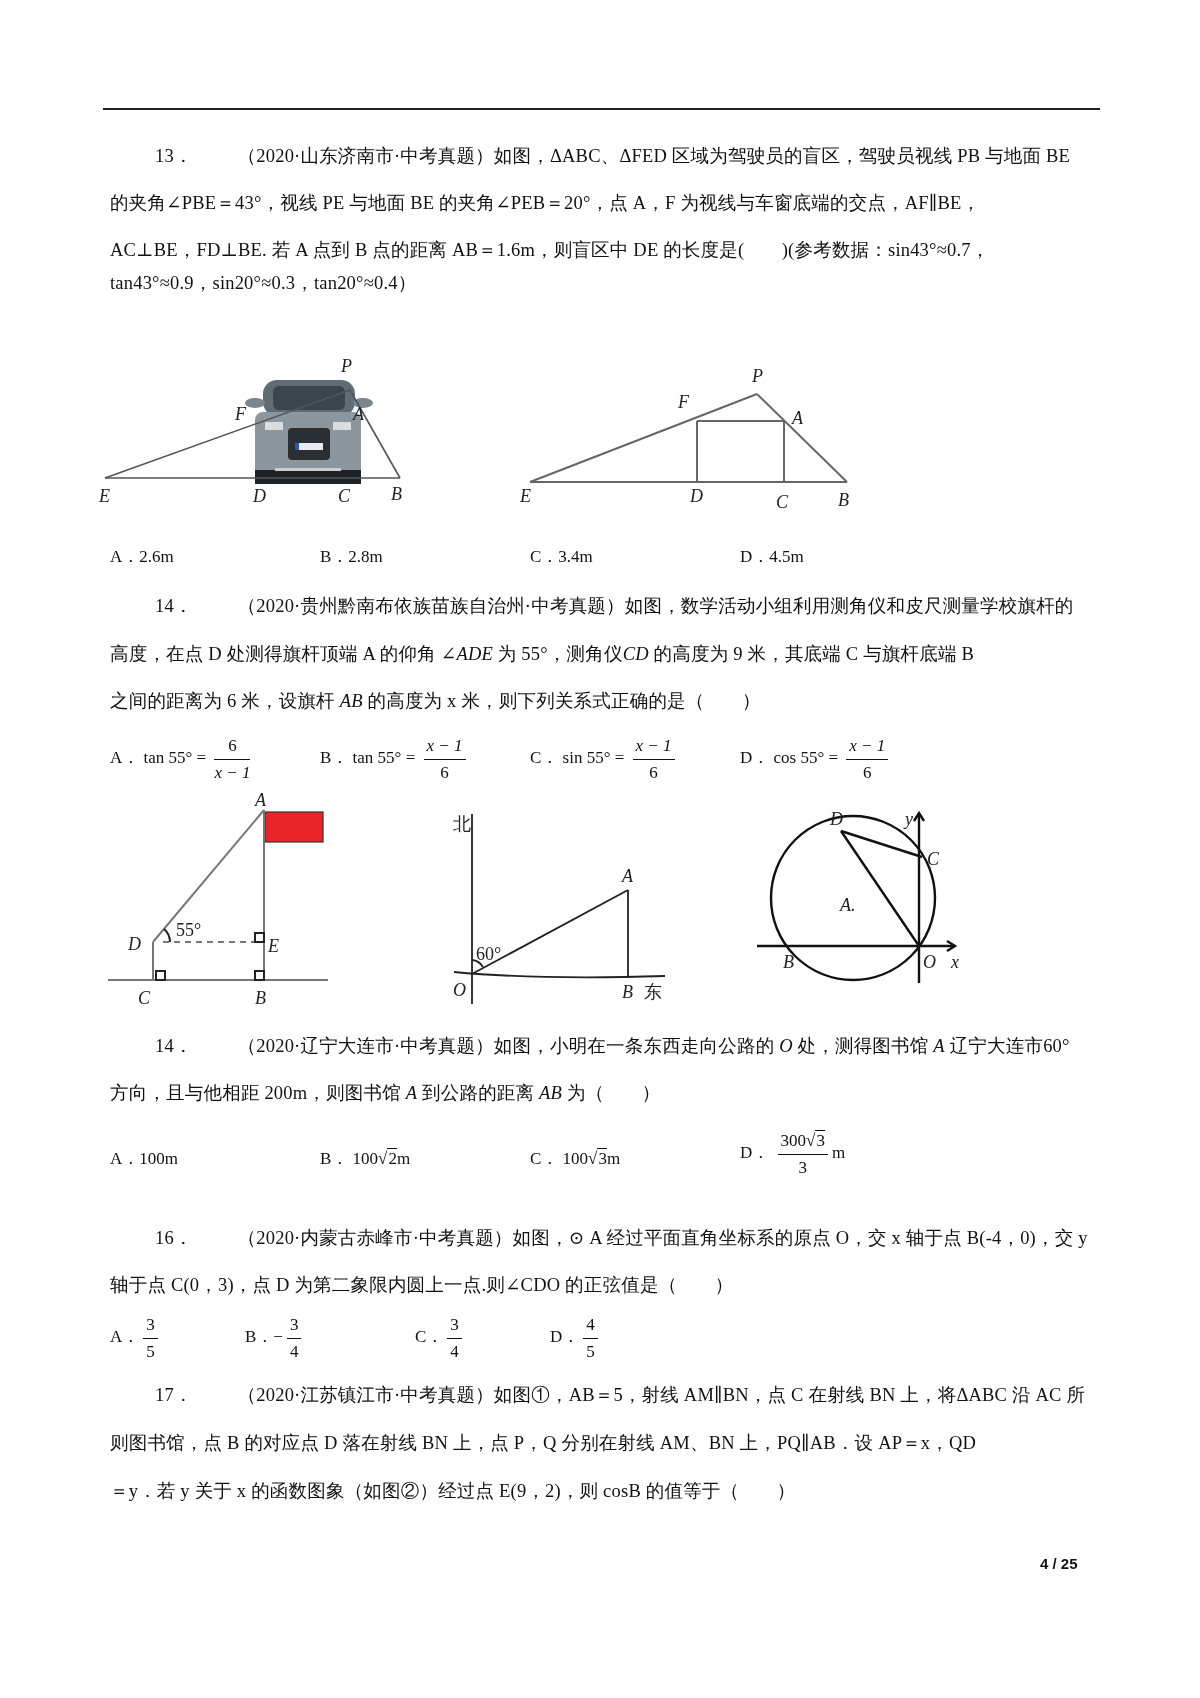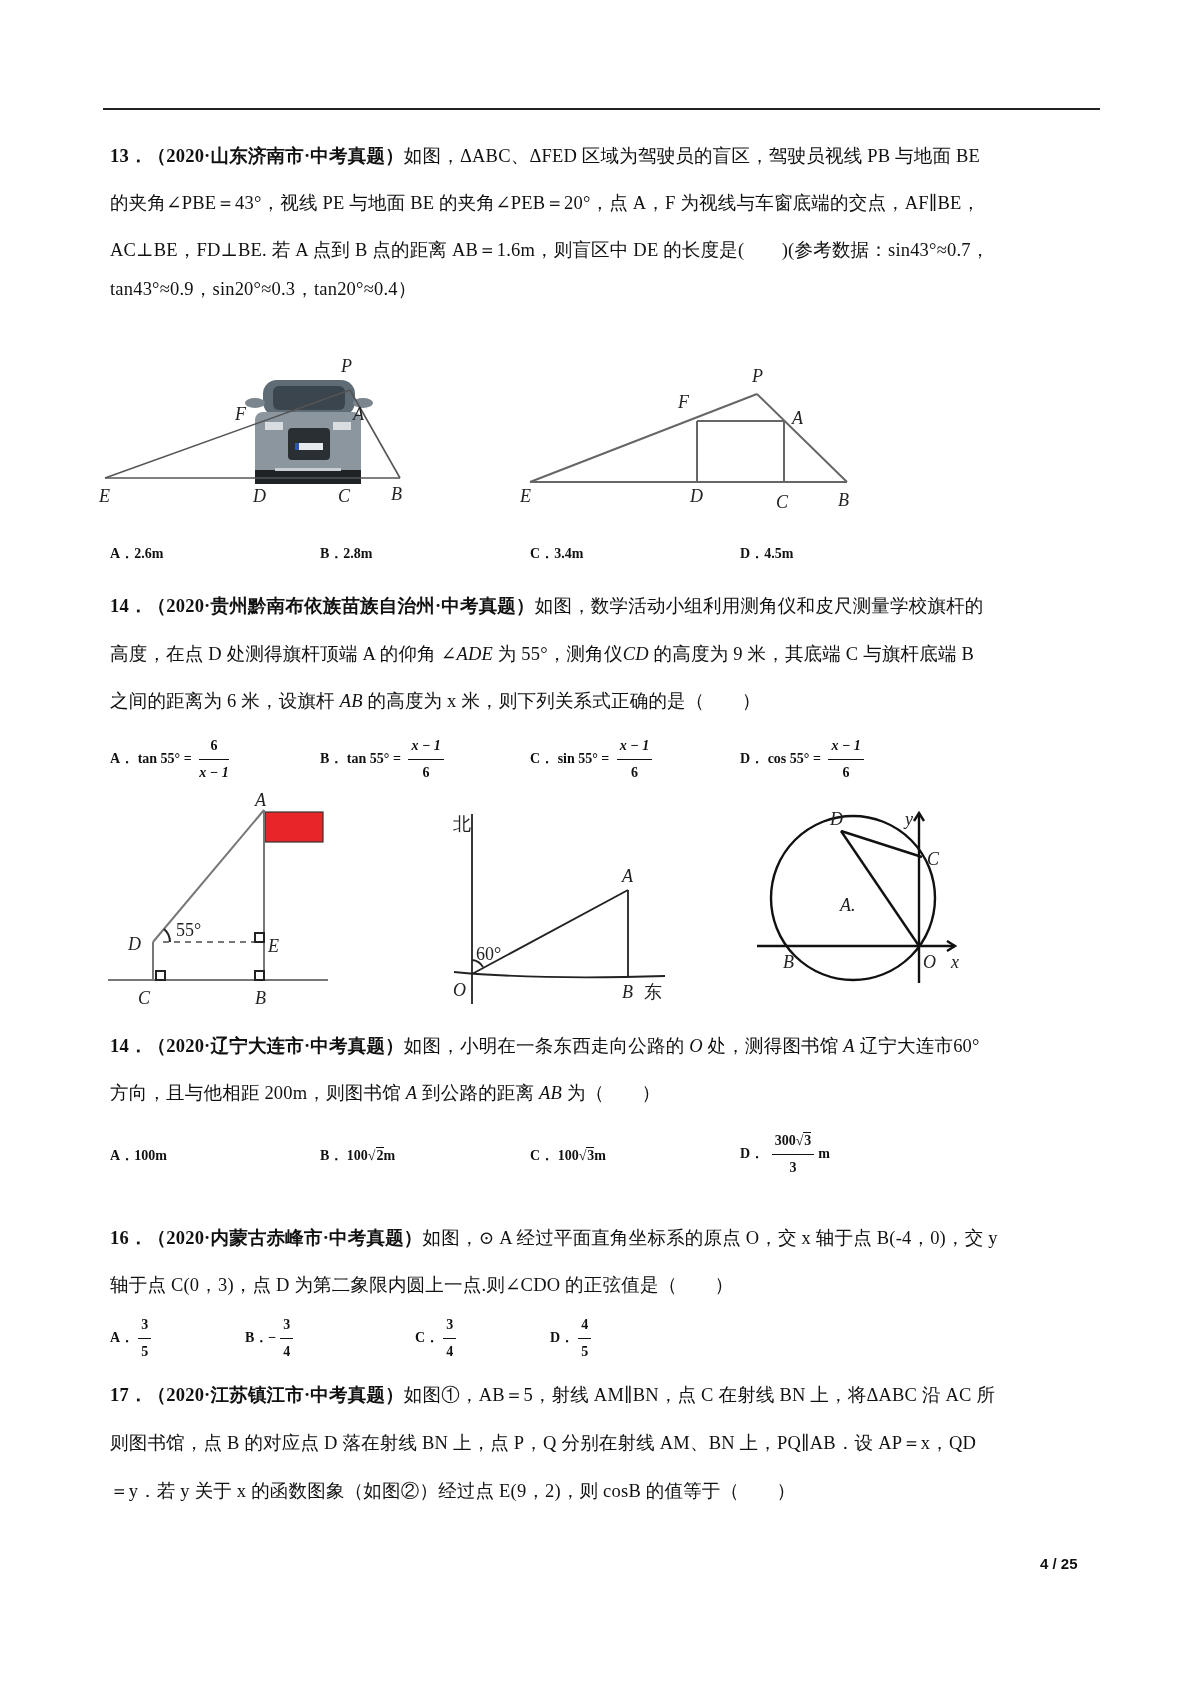--- a/index.html
+++ b/index.html
@@ -1,21 +1,21 @@
 <!DOCTYPE html>
 <html><head>
 <meta charset="utf-8">
 <style>
   html, body { margin:0; padding:0; background:#ffffff; }
   body { width:1200px; height:1698px; position:relative; overflow:hidden;
          font-family:"Liberation Serif","DejaVu Serif",serif; color:#111; }
   .rule { position:absolute; left:103px; top:108px; width:997px; height:2px; background:#222; }
   .line { position:absolute; left:110px; font-size:18.5px; white-space:nowrap; letter-spacing:0.2px; }
-  .qhead { font-weight:bold; }
-  .opt { position:absolute; font-size:14px; white-space:nowrap;font-weight:bold; }
+  .qhead { font-weight:normal;margin-left:45px; }
+  .opt { position:absolute; font-size:17px; white-space:nowrap; }
   .it { font-style:italic; }
   .frac { display:inline-block; vertical-align:middle; text-align:center; margin:0 4px; }
   .frac .num { display:block; padding:0 3px; border-bottom:1.5px solid #111; line-height:26px; }
   .frac .den { display:block; line-height:26px; }
   .sqrt { border-top:1.3px solid #111; padding-left:1px; }
   .fig { position:absolute; }
   .pagenum { position:absolute; left:1040px; top:1555px; font-family:"Liberation Sans","DejaVu Sans",sans-serif;
              font-weight:bold; font-size:15px;text-align:right; }
   .lbl { font-family:"Liberation Serif",serif; font-style:italic; font-size:18px; fill:#222; }
   .lbl-up { font-family:"Liberation Serif",serif; font-size:18px; fill:#222; }
@@ -23,21 +23,21 @@
 </head>
 <body>
 
 <div class="rule"></div>
 
 <div class="line" style="top:143px">
   <span class="qhead">13．</span><span class="qhead">（2020·山东济南市·中考真题）</span><span>如图，ΔABC、ΔFED 区域为驾驶员的盲区，驾驶员视线 PB 与地面 BE</span>
 </div>
 <div class="line" style="top:190px">的夹角∠PBE＝43°，视线 PE 与地面 BE 的夹角∠PEB＝20°，点 A，F 为视线与车窗底端的交点，AF∥BE，</div>
 <div class="line" style="top:237px">AC⊥BE，FD⊥BE. 若 A 点到 B 点的距离 AB＝1.6m，则盲区中 DE 的长度是(　　)(参考数据：sin43°≈0.7，</div>
-<div class="line" style="top:276px">tan43°≈0.9，sin20°≈0.3，tan20°≈0.4）</div>
+<div class="line" style="top:270px">tan43°≈0.9，sin20°≈0.3，tan20°≈0.4）</div>
 
 <svg class="fig" style="left:95px;top:350px" width="360" height="170">
   <g>
     <rect x="168" y="30" width="92" height="36" rx="14" fill="#5f6b75"></rect>
     <rect x="178" y="36" width="72" height="24" rx="6" fill="#3b454e"></rect>
     <ellipse cx="160" cy="53" rx="10" ry="5" fill="#7b858e"></ellipse>
     <ellipse cx="268" cy="53" rx="10" ry="5" fill="#7b858e"></ellipse>
     <rect x="160" y="62" width="106" height="72" rx="8" fill="#8c969f"></rect>
     <rect x="170" y="72" width="18" height="8" fill="#d9dde0"></rect>
     <rect x="238" y="72" width="18" height="8" fill="#d9dde0"></rect>

